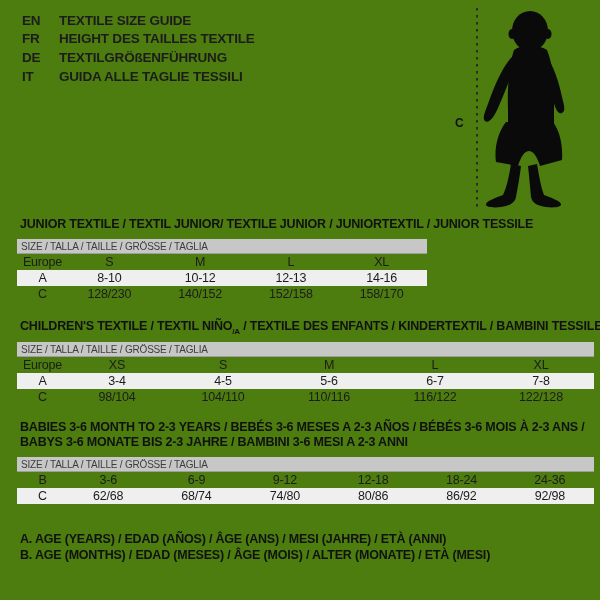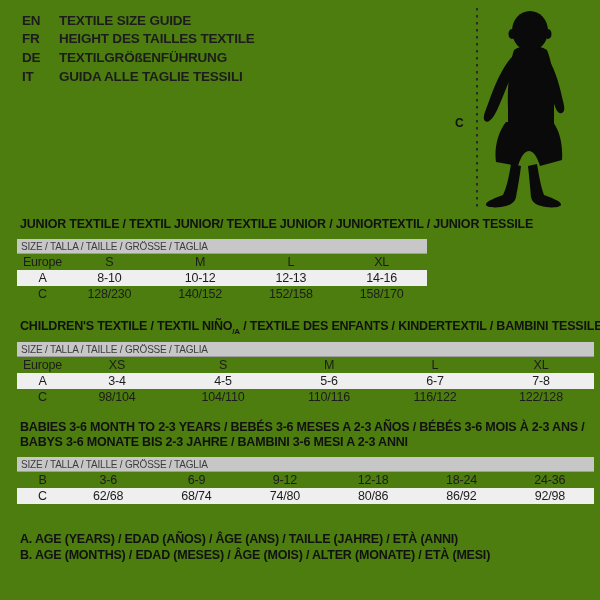--- a/index.html
+++ b/index.html
@@ -186,17 +186,17 @@
           <td>68/74</td>
           <td>74/80</td>
           <td>80/86</td>
           <td>86/92</td>
           <td>92/98</td>
         </tr>
       </tbody>
     </table>
 
   <div class="notes">
-    <div class="note-line">A. AGE (YEARS) / EDAD (AÑOS) / ÂGE (ANS) / TAILLE (JAHRE) / ETÀ (ANNI)</div>
+    <div class="note-line">A. AGE (YEARS) / EDAD (AÑOS) / ÂGE (ANS) / MESI (JAHRE) / ETÀ (ANNI)</div>
     <div class="note-line">B. AGE (MONTHS) / EDAD (MESES) / ÂGE (MOIS) / ALTER (MONATE) / ETÀ (MESI)</div>
   </div>
 
 </div>
 
 </body></html>

